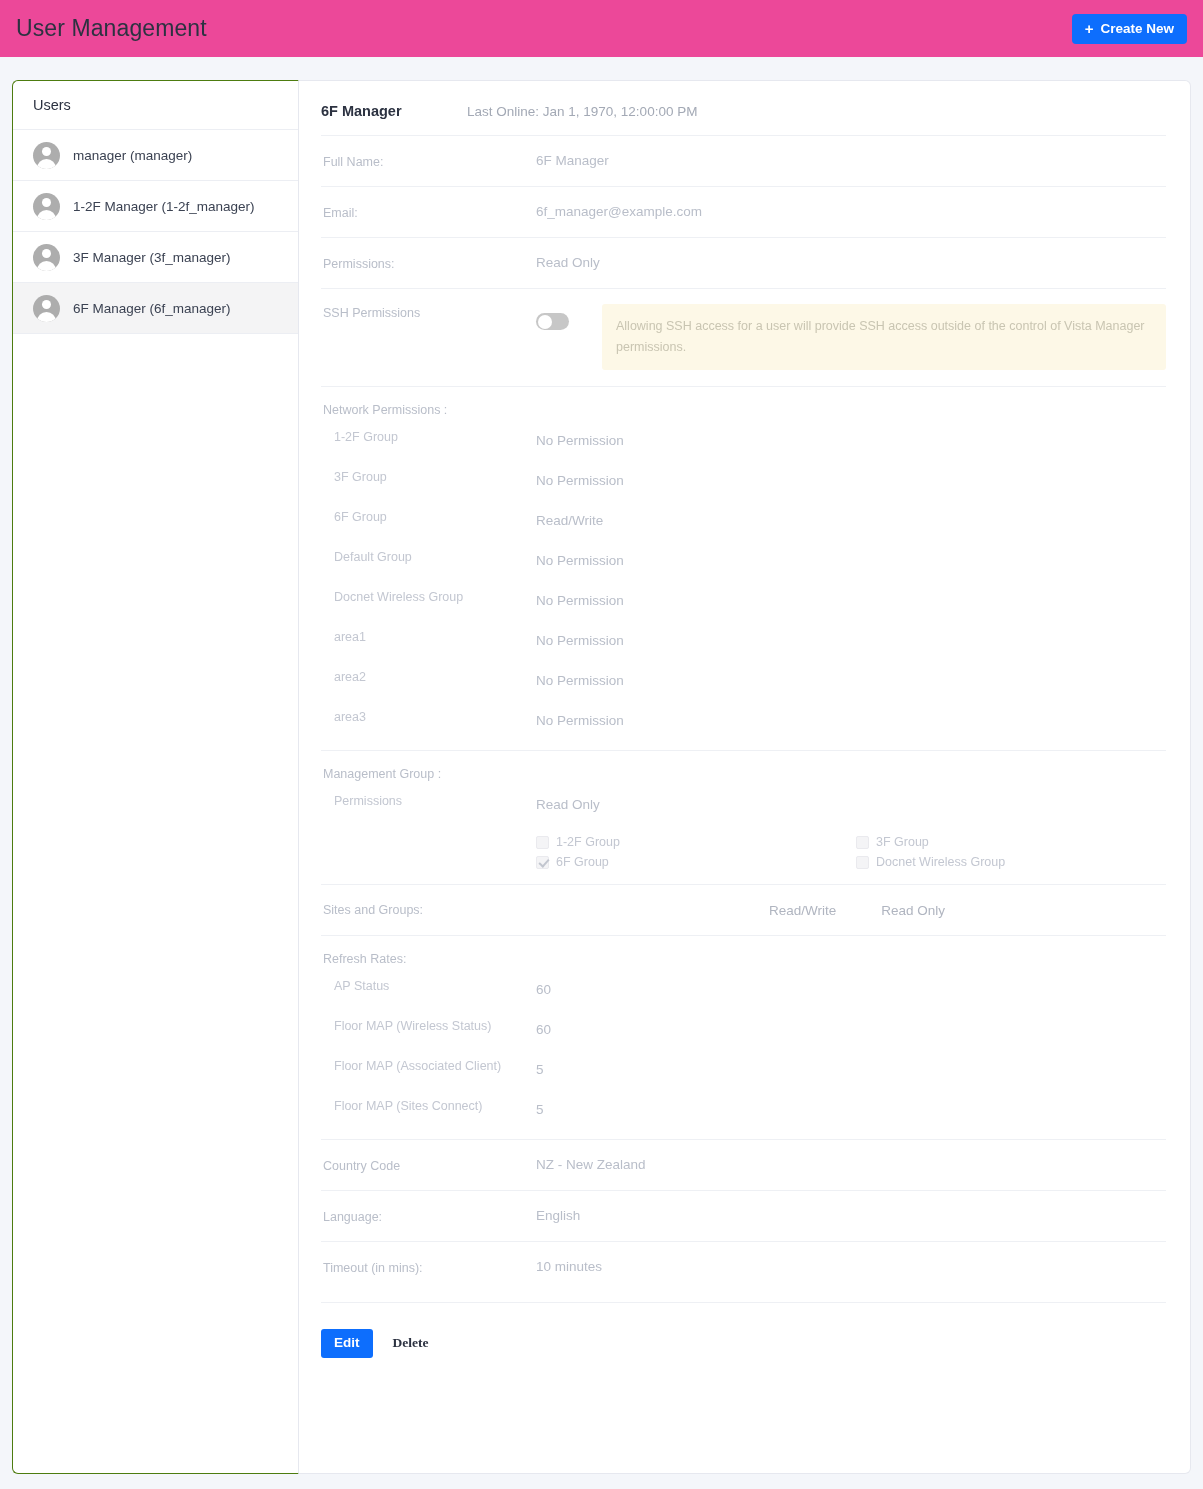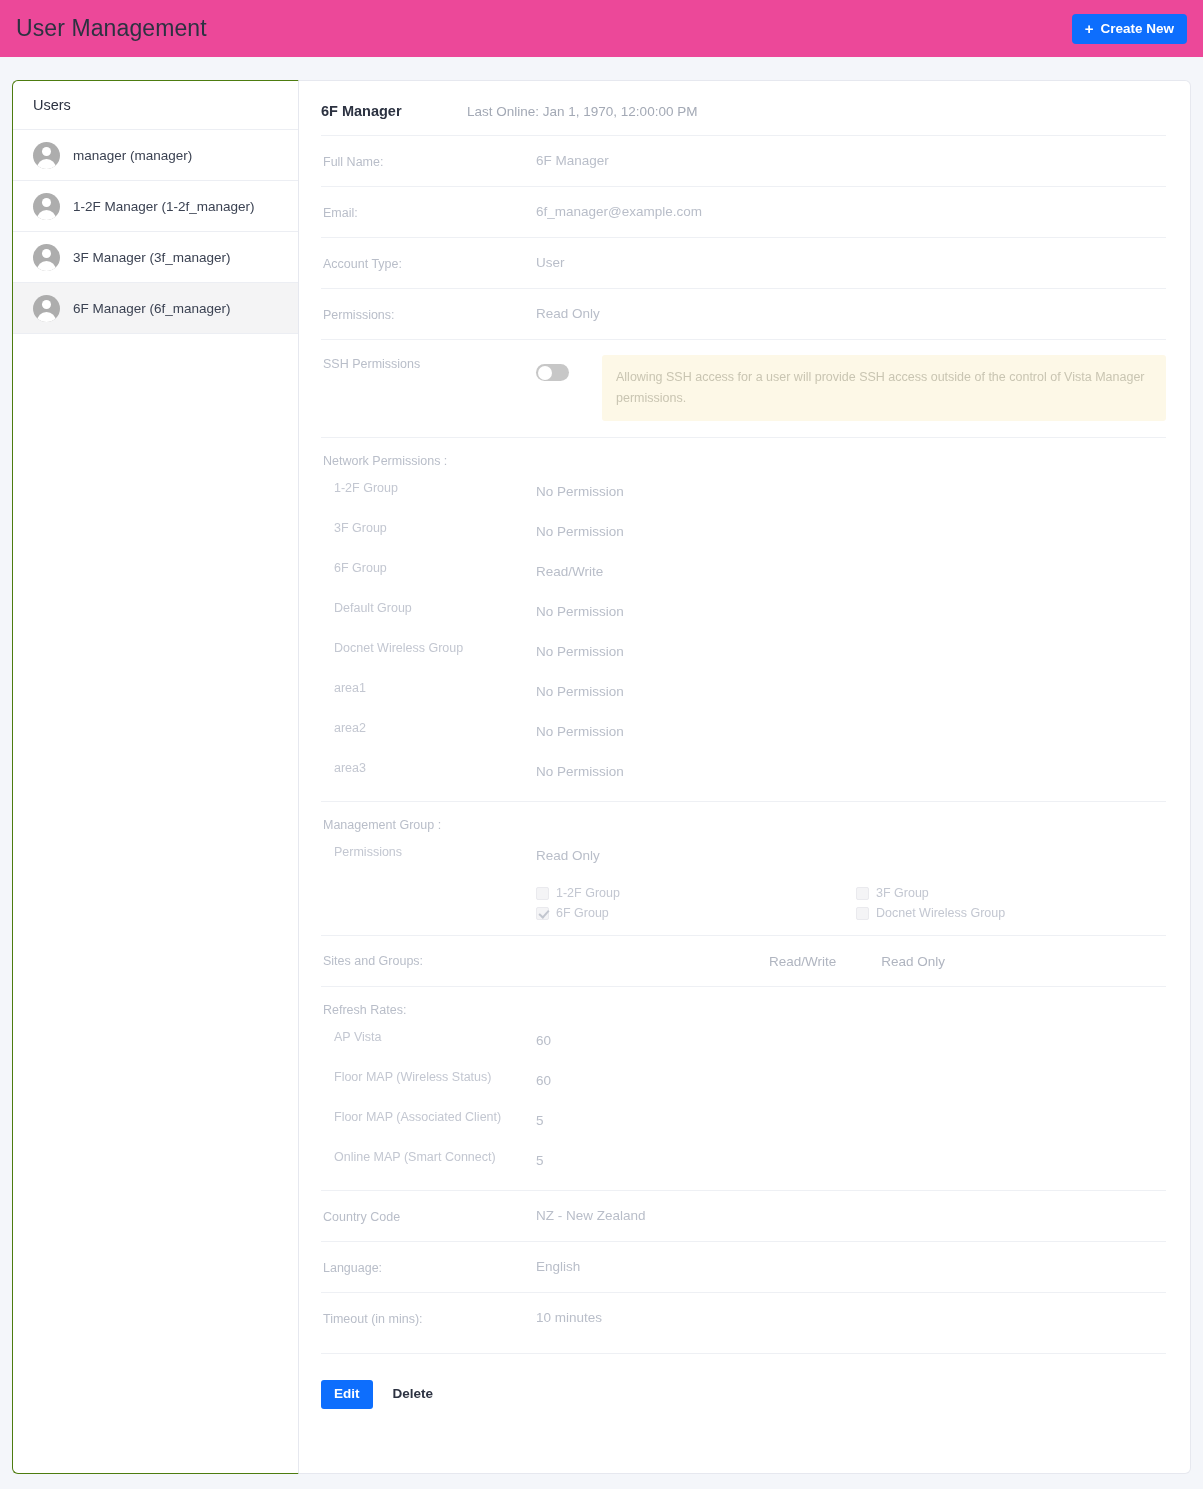--- a/index.html
+++ b/index.html
@@ -315,21 +315,21 @@
     padding: 7px 13px;
     cursor: pointer;
     line-height: 1.1;
   }
   .btn-delete {
     background: transparent;
     color: #2c3241;
     border: none;
     font-size: 13.5px;
     font-weight: 700;
-    font-family: Liberation Sans, sans-serif;
+    font-family: Liberation Serif, serif;
     padding: 7px 10px;
     cursor: pointer;
     line-height: 1.1;
   }
 </style>
 </head>
 <body>
 
 <div class="app-header">
   <div class="page-title">User Management</div>
@@ -377,24 +377,20 @@
         <div id="basic-fields">
             <div class="row">
               <div class="lbl">Full Name:</div>
               <div class="val">6F Manager</div>
             </div>
             <div class="row">
               <div class="lbl">Email:</div>
               <div class="val">6f_manager@example.com</div>
             </div>
             <div class="row">
-              <div class="lbl">Account Type:</div>
-              <div class="val">User</div>
-            </div>
-            <div class="row">
               <div class="lbl">Permissions:</div>
               <div class="val">Read Only</div>
             </div>
           </div>
 
         <div class="ssh-row">
           <div class="lbl">SSH Permissions</div>
           <div class="toggle">
             <div class="knob"></div>
           </div>
@@ -468,33 +464,33 @@
         <div class="sites-row">
           <div class="lbl">Sites and Groups:</div>
           <div class="sites-opt">Read/Write</div>
           <div class="sites-opt">Read Only</div>
         </div>
 
         <div class="group-block">
           <div class="group-title">Refresh Rates:</div>
           <div id="refresh-rows">
               <div class="subrow">
-                <div class="lbl">AP Vista</div>
+                <div class="lbl">AP Status</div>
                 <div class="val">60</div>
               </div>
               <div class="subrow">
                 <div class="lbl">Floor MAP (Wireless Status)</div>
                 <div class="val">60</div>
               </div>
               <div class="subrow">
                 <div class="lbl">Floor MAP (Associated Client)</div>
                 <div class="val">5</div>
               </div>
               <div class="subrow">
-                <div class="lbl">Online MAP (Smart Connect)</div>
+                <div class="lbl">Floor MAP (Sites Connect)</div>
                 <div class="val">5</div>
               </div>
             </div>
         </div>
 
         <div id="locale-fields">
             <div class="row">
               <div class="lbl">Country Code</div>
               <div class="val">NZ - New Zealand</div>
             </div>

